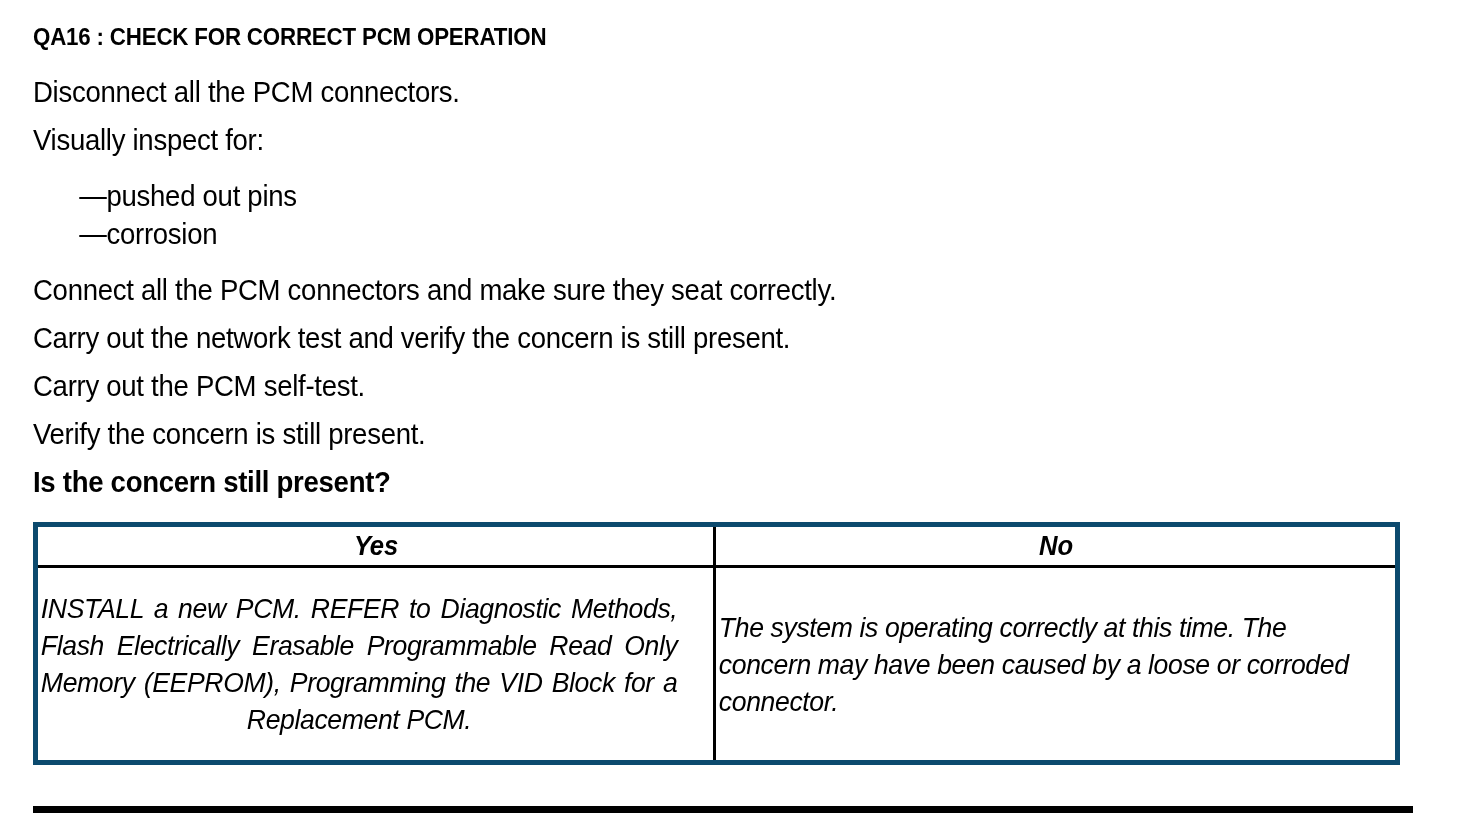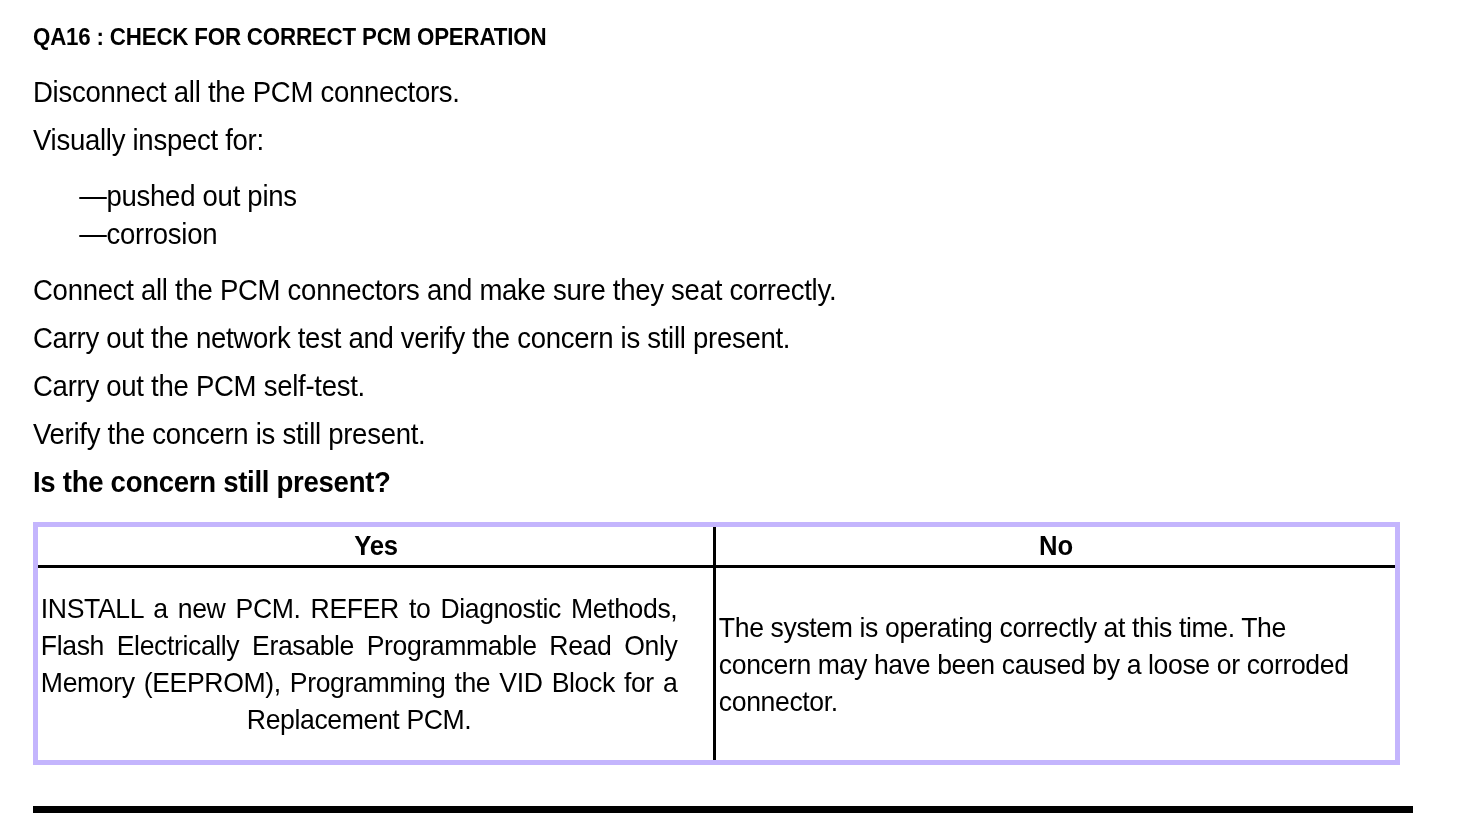--- a/index.html
+++ b/index.html
@@ -80,21 +80,22 @@
     border-collapse: collapse;
     table-layout: fixed;
   }
   .decision-table td,
   .decision-table th {
     border: 3px solid #000;
     padding: 0;
     vertical-align: middle;
   }
   .decision-table {
-    border: 5px solid #c4b5fd;
+    border: 5px solid #0c4a6e;
+    font-style: italic;
   }
   .col-yes { width: 679px; }
   .col-no  { width: 683px; }
 
   .hdr {
     height: 38px;
     text-align: center;
     font-size: 27px;
     font-weight: bold;
     letter-spacing: -0.2px;

